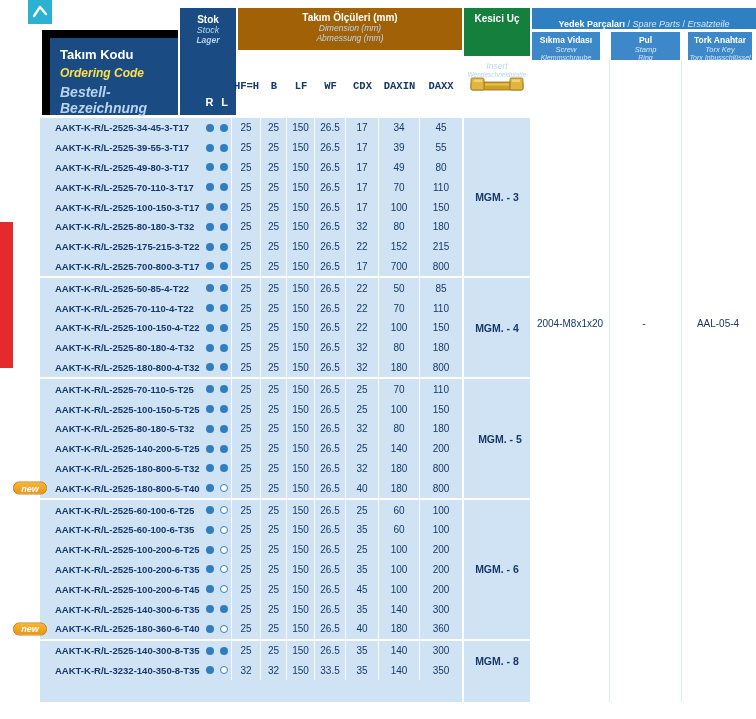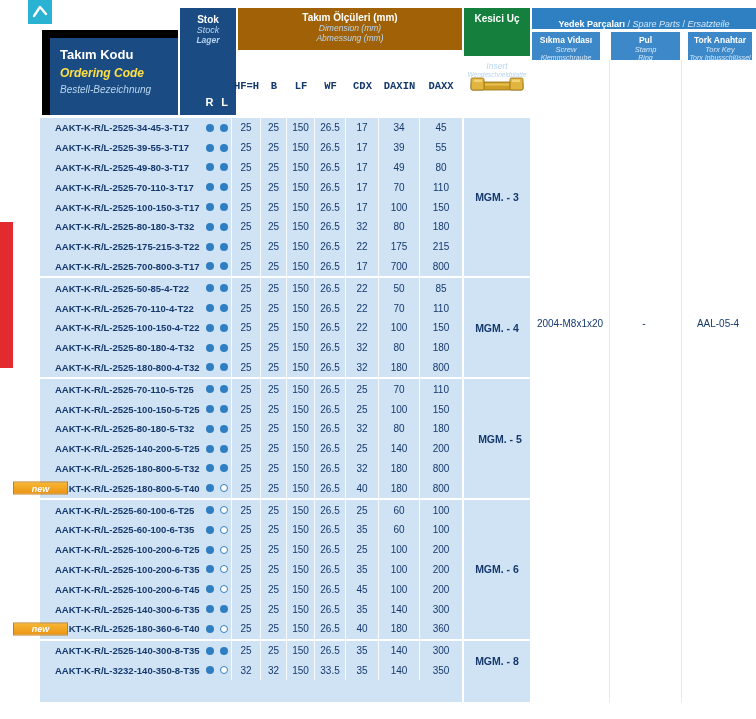--- a/index.html
+++ b/index.html
@@ -10,21 +10,21 @@
 
   
   .corner-icon { left:28px; top:0; width:24px; height:24px; background:#29b2d2; display:flex; align-items:center; justify-content:center; }
   .title-shadow { left:42px; top:30px; width:136px; height:85px; background:#000; }
   .red-tab { left:0; top:222px; width:13px; height:146px; background:#e32a2e; }
 
   
   .title-box { left:50px; top:38px; width:128px; height:77px; background:#1a4b82; padding:9px 0 0 10px; }
   .title-box .t1 { font-size:13px; font-weight:bold; color:#fff; margin-bottom:4px; }
   .title-box .t2 { font-size:12px; font-weight:bold; font-style:italic; color:#fde047; margin-bottom:4px; }
-  .title-box .t3 { font-size:10px; font-style:italic; color:#b9d5ef; }
+  .title-box .t3 { font-size:14px; font-style:italic; color:#b9d5ef;font-weight:bold; }
 
   .stok-box { left:180px; top:8px; width:56px; height:107px; background:#1a4b82; padding-top:6px; text-align:center; }
   .stok-box .s1 { font-size:10px; font-weight:bold; color:#fff; }
   .stok-box .s2 { font-size:9px; font-style:italic; color:#b9d5ef; }
   .stok-box .s3 { font-size:8.5px; font-style:italic; color:#b9d5ef;font-weight:bold; }
   .rl { position:absolute; top:88px; width:14px; text-align:center; font-size:11px; font-weight:bold; color:#fff; }
   .rl.r { left:22.5px; } .rl.l { left:37.5px; }
 
   .dim-band { left:238px; top:8px; width:224px; height:42px; background:#a16207; padding-top:4px; text-align:center; }
   .dim-band .d1 { font-size:10px; font-weight:bold; color:#fff; }
@@ -69,22 +69,22 @@
   .row-group { border-bottom:2px solid #fff; }
   .row-group.last { border-bottom:none; }
   .row { position:relative; display:grid; grid-template-columns:162px 15px 15px 29px 26px 28px 31px 33px 41px 42px; height:19.8px; align-items:center; }
   .code { font-size:9.5px; font-weight:bold; color:#16396d; padding-left:15px; white-space:nowrap; overflow:hidden; }
   .dotcell { display:flex; align-items:center; justify-content:center; height:100%; }
   .dotcell.lsep { border-right:1px solid rgba(255,255,255,0.85); }
   .dot { display:block; width:8px; height:8px; border-radius:50%; background:#2f7ec2; }
   .dot.hollow { background:#fff; border:1.5px solid #2f7ec2; }
   .dim-cell { text-align:center; font-size:10px; color:#16396d; height:100%; display:flex; align-items:center; justify-content:center; border-right:1px solid rgba(255,255,255,0.85); }
   .dim-cell.nosep { border-right:none; }
-  .badge { position:absolute; left:-27px; top:50%; transform:translateY(-50%); width:55px; height:13px;
-           background:linear-gradient(#f7b733,#ec9414); border:1px solid #c97f10; border-radius:0;
+  .badge { position:absolute; left:-27px; top:50%; transform:translateY(-50%); width:34px; height:13px;
+           background:linear-gradient(#f7b733,#ec9414); border:1px solid #c97f10; border-radius:6px;
            color:#fff; font-style:italic; font-weight:bold; font-size:9px; display:none; align-items:center; justify-content:center; }
   .mgm-cell { display:flex; align-items:center; justify-content:center; font-weight:bold; font-size:10.5px; color:#16396d; border-bottom:2px solid #fff; }
   .mgm-cell.last { border-bottom:none; }
 </style>
 </head>
 <body>
 
 <div id="page">
 
   <div class="abs title-shadow"></div>
@@ -314,21 +314,21 @@
             <i class="dot"></i>
           </span>
     <span class="dotcell lsep">
             <i class="dot"></i>
           </span>
     <span class="dim-cell">25</span>
     <span class="dim-cell">25</span>
     <span class="dim-cell">150</span>
     <span class="dim-cell">26.5</span>
     <span class="dim-cell">22</span>
-    <span class="dim-cell">175</span>
+    <span class="dim-cell">152</span>
     <span class="dim-cell nosep">215</span>
   </div>
         <div class="row">
 
     <span class="code">AAKT-K-R/L-2525-700-800-3-T17</span>
     <span class="dotcell">
             <i class="dot"></i>
           </span>
     <span class="dotcell lsep">
             <i class="dot"></i>

